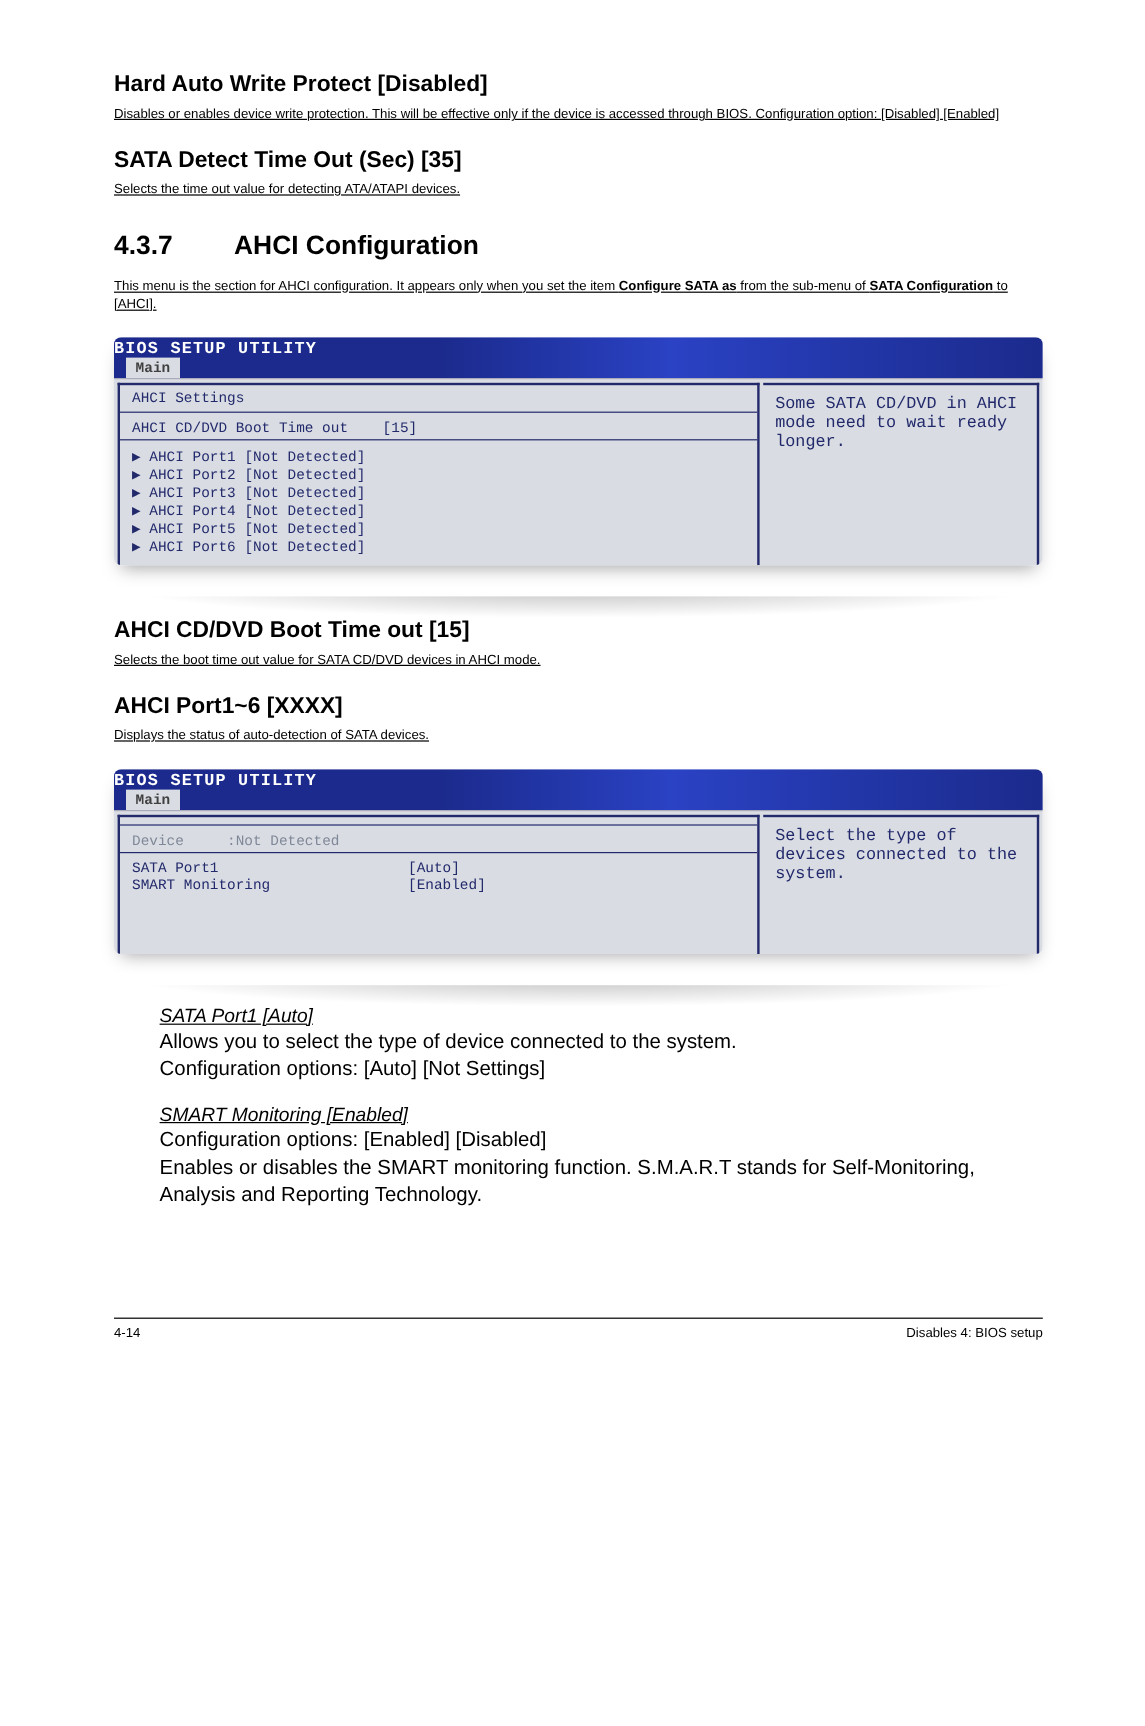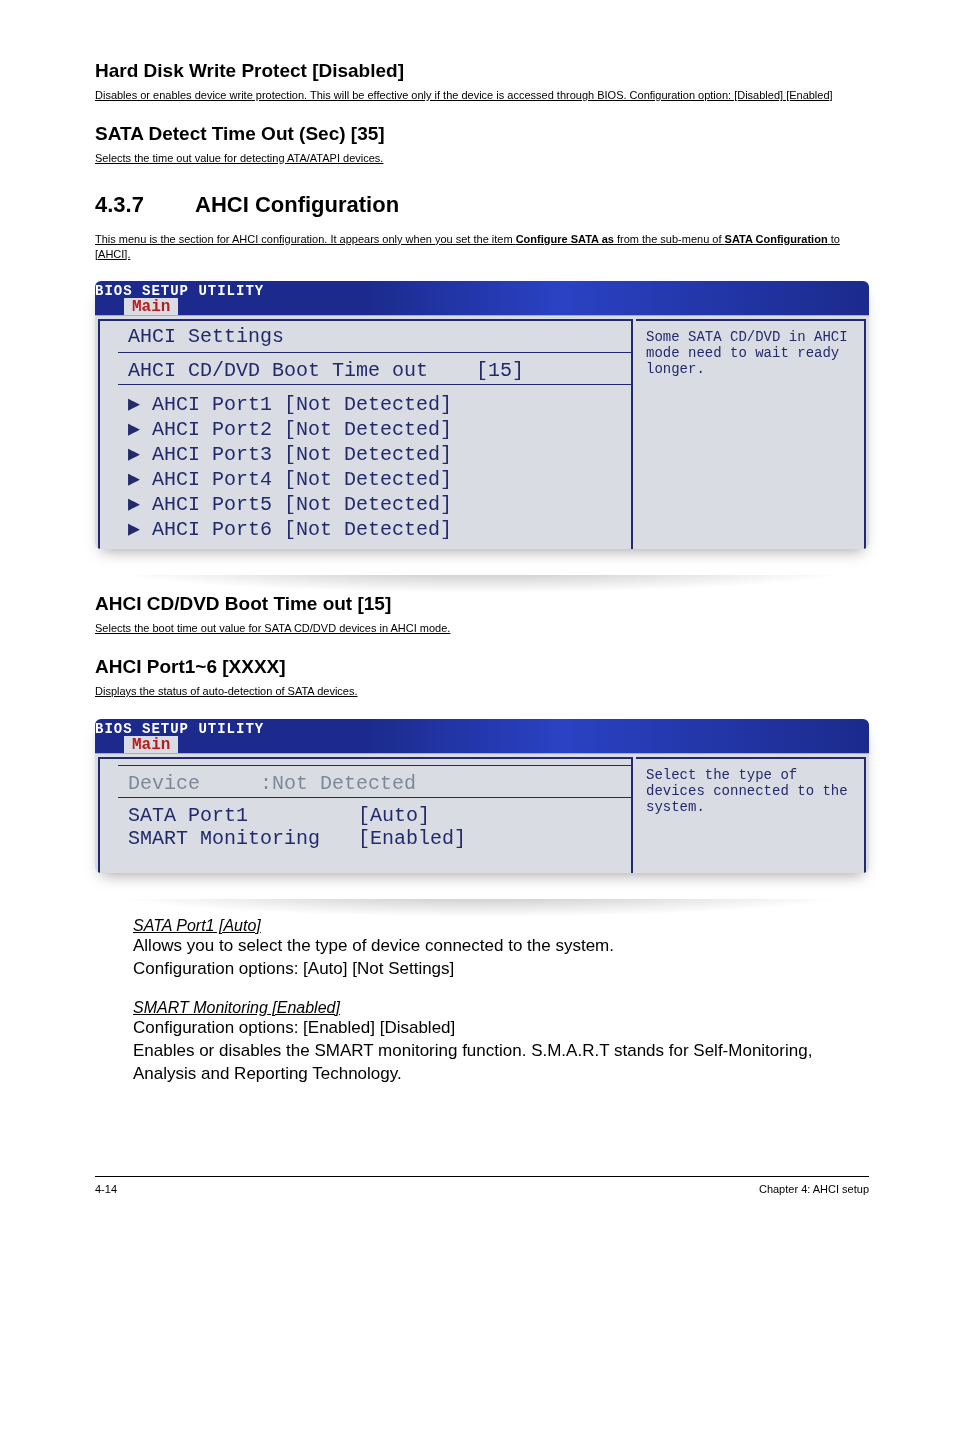--- a/index.html
+++ b/index.html
@@ -36,41 +36,40 @@
     font-weight: bold;
     font-size: 14px;
     letter-spacing: 1px;
     line-height: 18px;
     padding-top: 1px;
   }
   .bios-tab {
     position: absolute;
     left: 10px; bottom: 0;
     background: #d9dde3;
-    color: #b91c1c;
+    color: #404040;
     font-weight: bold;
-    font-size: 16px;
+    font-size: 12px;
     padding: 1px 8px 0 8px;
     line-height: 16px;
     font-family: "Courier New", monospace;
-    margin-left: 19px;
   }
   .bios-body {
     background: #d9dde3;
     display: flex;
     min-height: 140px;
     border-top: 1px solid #aab;
     position: relative;
   }
   .bios-left {
     flex: 1;
     border: 2px solid #232a6c;
     margin: 3px 3px 0 3px;
-    padding: 4px 10px 8px 28px;
-    font-size: 20px;
+    padding: 4px 10px 8px 10px;
+    font-size: 12px;
     color: #232a6c;
     border-bottom: none;
   }
   .bios-left .heading { color: #232a6c; margin-bottom: 4px; }
   .bios-left hr { border: none; border-top: 1px solid #232a6c; margin: 2px -10px 6px -10px; }
   .row { white-space: pre; color: #232a6c; }
   .bios-right {
     width: 230px;
     border-top: 2px solid #232a6c;
     border-right: 2px solid #232a6c;
@@ -96,21 +95,21 @@
     margin-top: 90px;
     padding-top: 6px;
     font-size: 11px;
     display: flex;
     justify-content: space-between;
   }
 </style>
 </head>
 <body>
 
-<div class="h2">Hard Disk Write Protect [Disabled]</div>
+<div class="h2">Hard Auto Write Protect [Disabled]</div>
 <div class="body-text">Disables or enables device write protection. This will be effective only if the device is accessed through BIOS. Configuration option: [Disabled] [Enabled]</div>
 
 <div class="h2">SATA Detect Time Out (Sec) [35]</div>
 <div class="body-text">
   <span>Selects the time out value for detecting ATA/ATAPI devices.</span><br>
 </div>
 
 <div class="section-num-title">
   <span class="section-num">4.3.7</span><span>AHCI Configuration</span>
 </div>
@@ -171,14 +170,14 @@
   <div class="indent-text">Configuration options: [Auto] [Not Settings]</div>
 </div>
 <div class="indent-block">
   <div class="underlined">SMART Monitoring [Enabled]</div>
   <div class="indent-text">Configuration options: [Enabled] [Disabled]</div>
   <div class="indent-text">Enables or disables the SMART monitoring function. S.M.A.R.T stands for Self-Monitoring, Analysis and Reporting Technology.</div>
 </div>
 
 <div class="footer">
   <span>4-14</span>
-  <span>Chapter 4: AHCI setup</span>
+  <span>Disables 4: BIOS setup</span>
 </div>
 
 </body></html>

